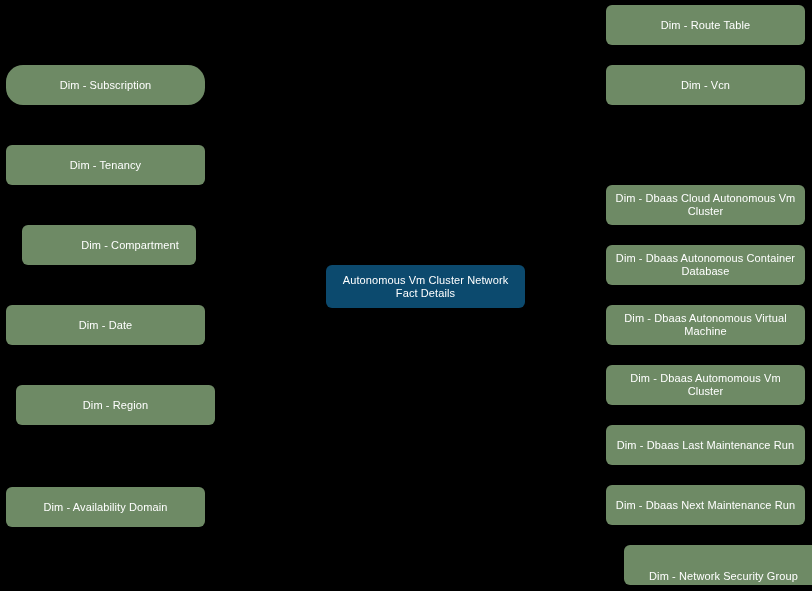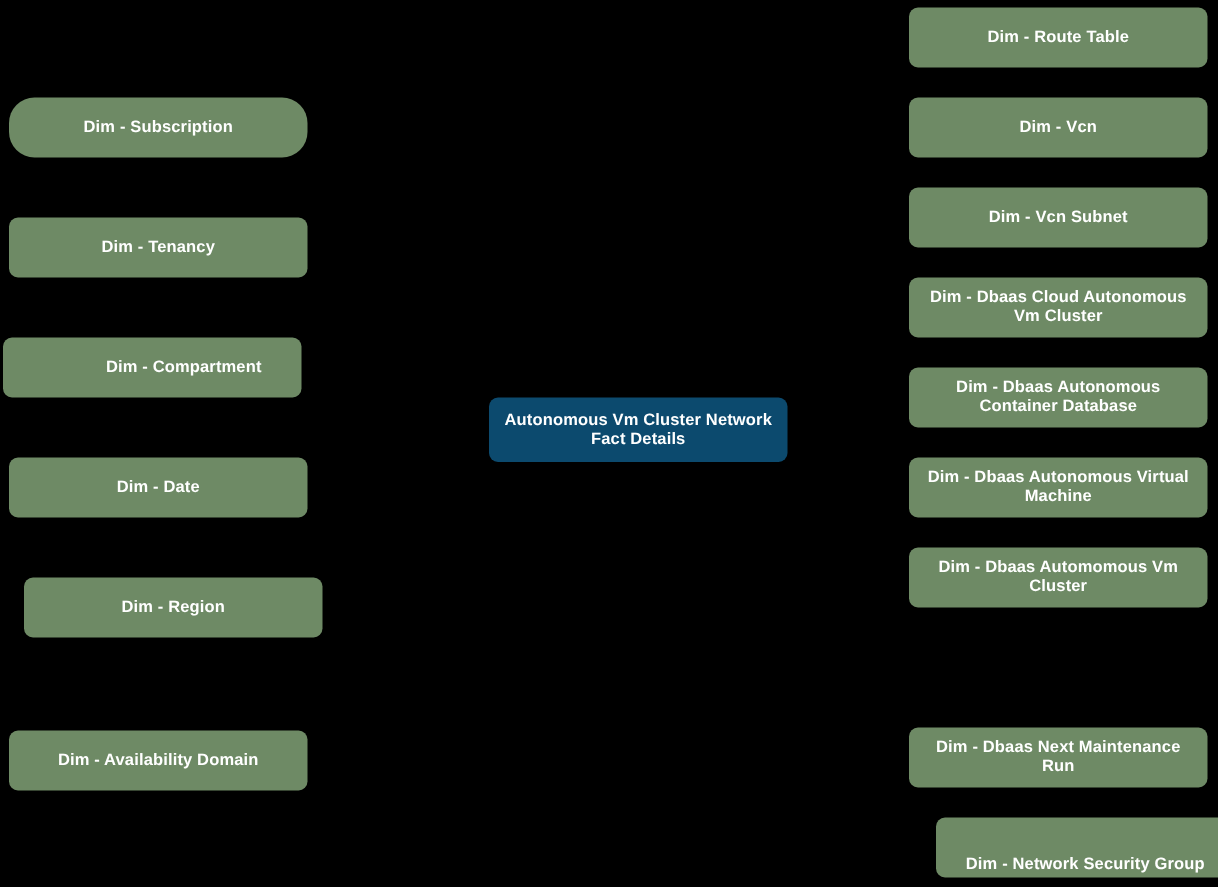--- a/index.html
+++ b/index.html
@@ -26,21 +26,21 @@
   .node {
     position: absolute;
     box-sizing: border-box;
     display: flex;
     align-items: center;
     justify-content: center;
     text-align: center;
     border-radius: 6px;
     color: #ffffff;
     font-size: 11px;
-    font-weight: bold;
+    font-weight: normal;
     line-height: 13px;
     letter-spacing: 0.1px;
     padding: 2px 6px;
     -webkit-font-smoothing: antialiased;
   }
   .node-dim {
     background: #6e8a65;
   }
   .node-fact {
     background: #0c4a6e;
@@ -53,55 +53,55 @@
 </head>
 <body>
 
 <div id="diagram-canvas">
     <div class="node node-dim" style="left: 6px; top: 65px; width: 199px; height: 40px; border-radius: 17px;">
       <span class="node-label">Dim - Subscription</span>
     </div>
     <div class="node node-dim" style="left: 6px; top: 145px; width: 199px; height: 40px;">
       <span class="node-label">Dim - Tenancy</span>
     </div>
-    <div class="node node-dim" style="left: 2px; top: 225px; width: 199px; height: 40px; padding-left: 48px;">
+    <div class="node node-dim" style="left: 22px; top: 225px; width: 174px; height: 40px; padding-left: 48px;">
       <span class="node-label">Dim - Compartment</span>
     </div>
     <div class="node node-dim" style="left: 6px; top: 305px; width: 199px; height: 40px;">
       <span class="node-label">Dim - Date</span>
     </div>
     <div class="node node-dim" style="left: 16px; top: 385px; width: 199px; height: 40px;">
       <span class="node-label">Dim - Region</span>
     </div>
     <div class="node node-dim" style="left: 6px; top: 487px; width: 199px; height: 40px;">
       <span class="node-label">Dim - Availability Domain</span>
     </div>
     <div class="node node-fact" style="left: 326px; top: 265px; width: 199px; height: 43px;">
       <span class="node-label">Autonomous Vm Cluster Network Fact Details</span>
     </div>
     <div class="node node-dim" style="left: 606px; top: 5px; width: 199px; height: 40px;">
       <span class="node-label">Dim - Route Table</span>
     </div>
     <div class="node node-dim" style="left: 606px; top: 65px; width: 199px; height: 40px;">
       <span class="node-label">Dim - Vcn</span>
     </div>
-    <div class="node node-dim" style="left: 606px; top: 125px; width: 199px; height: 40px;">
-      <span class="node-label">Dim - Vcn Subnet</span>
-    </div>
     <div class="node node-dim" style="left: 606px; top: 185px; width: 199px; height: 40px;">
       <span class="node-label">Dim - Dbaas Cloud Autonomous Vm Cluster</span>
     </div>
     <div class="node node-dim" style="left: 606px; top: 245px; width: 199px; height: 40px;">
       <span class="node-label">Dim - Dbaas Autonomous Container Database</span>
     </div>
     <div class="node node-dim" style="left: 606px; top: 305px; width: 199px; height: 40px;">
       <span class="node-label">Dim - Dbaas Autonomous Virtual Machine</span>
     </div>
     <div class="node node-dim" style="left: 606px; top: 365px; width: 199px; height: 40px;">
       <span class="node-label">Dim - Dbaas Automomous Vm Cluster</span>
     </div>
+    <div class="node node-dim" style="left: 606px; top: 425px; width: 199px; height: 40px;">
+      <span class="node-label">Dim - Dbaas Last Maintenance Run</span>
+    </div>
     <div class="node node-dim" style="left: 606px; top: 485px; width: 199px; height: 40px;">
       <span class="node-label">Dim - Dbaas Next Maintenance Run</span>
     </div>
     <div class="node node-dim" style="left: 624px; top: 545px; width: 199px; height: 40px; align-items: flex-end;">
       <span class="node-label">Dim - Network Security Group</span>
     </div>
   </div>
 
 </body></html>

